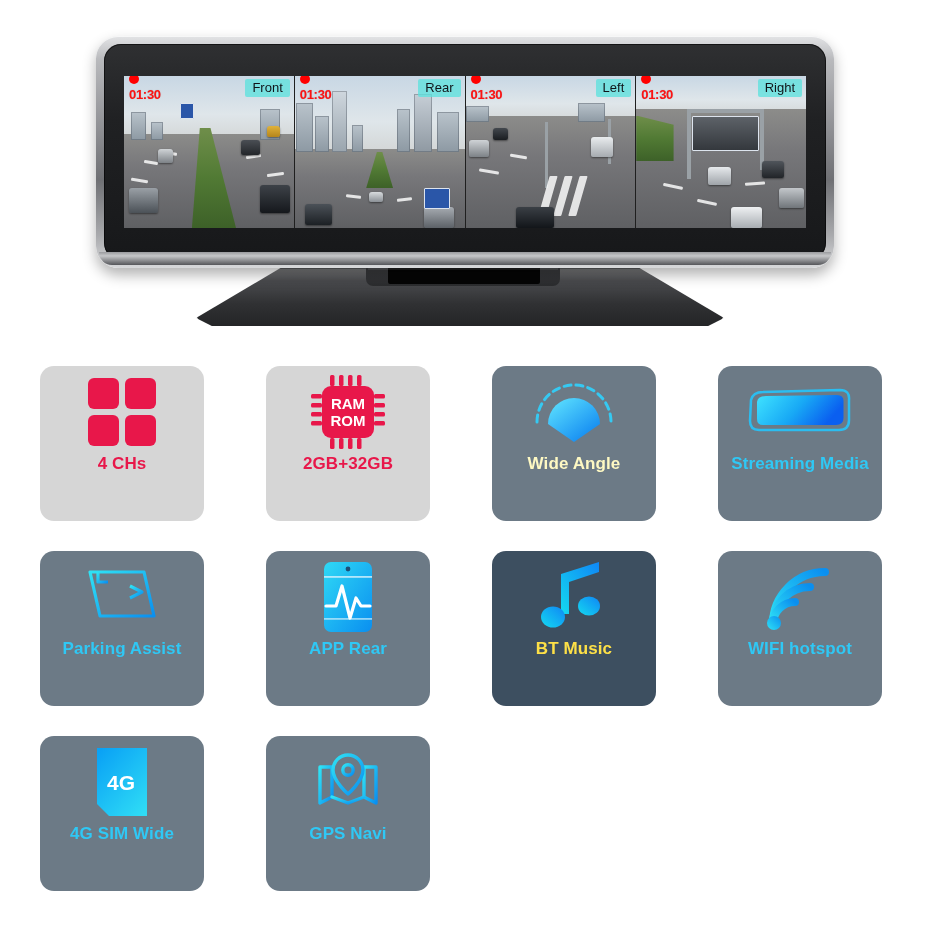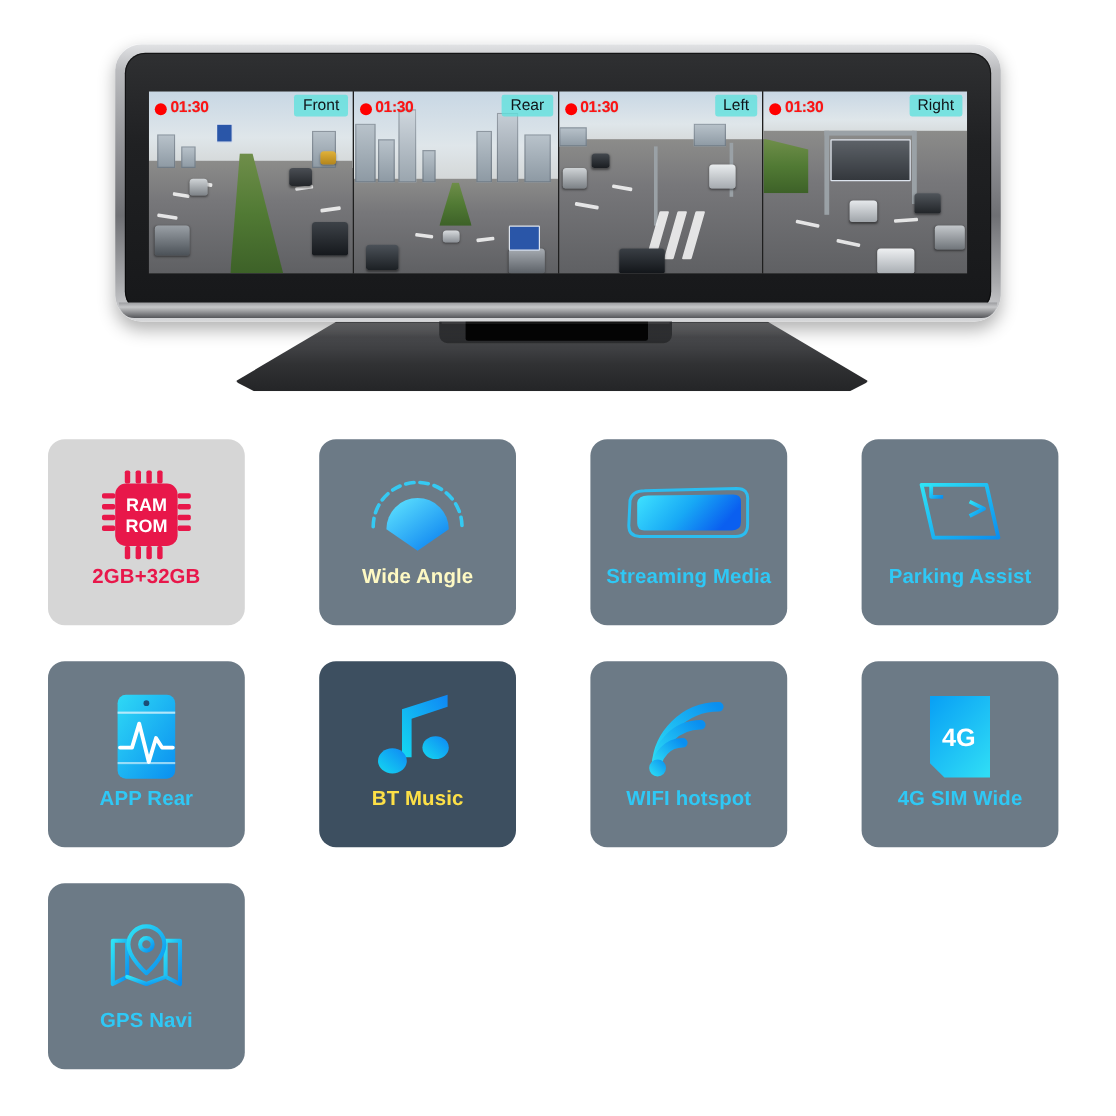--- a/index.html
+++ b/index.html
@@ -151,21 +151,21 @@
     left: 0; top: 0; right: 0;
     height: 22px;
     display: flex;
     align-items: center;
     justify-content: space-between;
     padding: 2px 4px 0 5px;
     box-sizing: border-box;
     pointer-events: none;
   }
   .rec {
-    display: flex; align-items: flex-end; gap: 3px;
+    display: flex; align-items: flex-start; gap: 3px; flex-direction: column;
   }
   .rec-dot {
     width: 10px; height: 10px; border-radius: 50%;
     background: #ff0000;
     flex: 0 0 auto;
   }
   .rec-time {
     color: #ff1212;
     font-size: 13px;
     font-weight: bold;
@@ -194,21 +194,21 @@
   }
   .card {
     width: 164px;
     height: 155px;
     border-radius: 14px;
     display: flex;
     flex-direction: column;
     align-items: center;
     justify-content: flex-start;
     box-sizing: border-box;
-    padding-top: 22px;
+    padding-top: 5px;
     position: relative;
   }
   .card .icon-wrap {
     height: 82px;
     display: flex;
     align-items: center;
     justify-content: center;
   }
   .card .card-label {
     margin-top: 2px;
@@ -345,20 +345,31 @@
         </span>
         <span class="cam-tag">Right</span>
       </div>
     </div>
 
   </div>
 </div>
 
 <div id="grid">
 
+  <div class="card theme-light">
+    <div class="icon-wrap">
+      <svg width="72" height="72" viewBox="0 0 72 72" aria-hidden="true">
+        <rect x="2" y="2" width="31" height="31" rx="6" fill="#e8174a"></rect>
+        <rect x="39" y="2" width="31" height="31" rx="6" fill="#e8174a"></rect>
+        <rect x="2" y="39" width="31" height="31" rx="6" fill="#e8174a"></rect>
+        <rect x="39" y="39" width="31" height="31" rx="6" fill="#e8174a"></rect>
+      </svg>
+    </div>
+    <div class="card-label">4 CHs</div>
+  </div>
 
 
   <div class="card theme-light">
     <div class="icon-wrap">
       <svg width="78" height="78" viewBox="0 0 78 78" aria-hidden="true">
         <g fill="#e8174a">
           <rect x="13" y="13" width="52" height="52" rx="9"></rect>
           <g>
             <rect x="21" y="2" width="4.5" height="11" rx="1.5"></rect>
             <rect x="30" y="2" width="4.5" height="11" rx="1.5"></rect>

